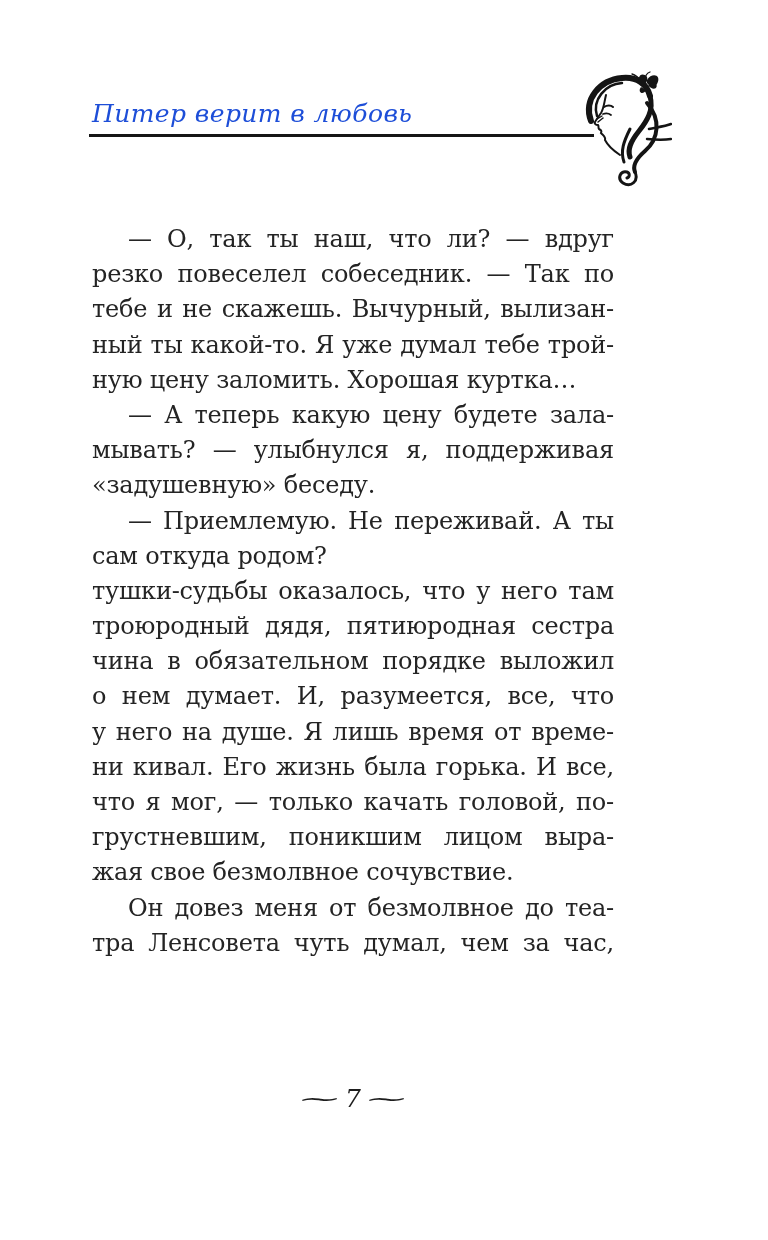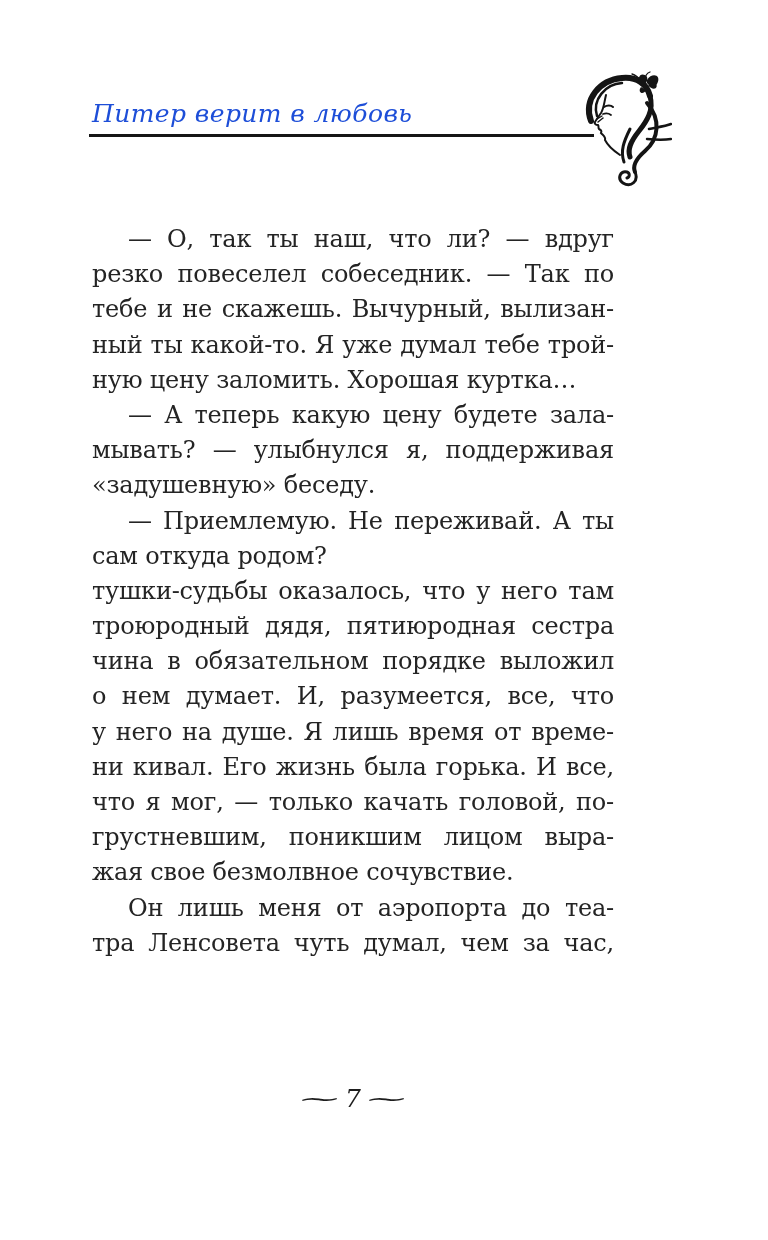--- a/index.html
+++ b/index.html
@@ -124,21 +124,21 @@
       <div class="line">чина в обязательном порядке выложил</div>
       <div class="line">о нем думает. И, разумеется, все, что</div>
       <div class="line">у него на душе. Я лишь время от време-</div>
       <div class="line">ни кивал. Его жизнь была горька. И все,</div>
       <div class="line">что я мог, — только качать головой, по-</div>
       <div class="line">грустневшим, поникшим лицом выра-</div>
       <div class="line end">жая свое безмолвное сочувствие.</div>
     </div>
 
     <div class="paragraph">
-      <div class="line indent">Он лишь меня от аэропорта до теа-</div>
+      <div class="line indent">Он довез меня от безмолвное до теа-</div>
       <div class="line">тра Ленсовета чуть думал, чем за час,</div>
     </div>
 
   </div>
 
   <div class="footer">
     <span class="tilde">~</span><span class="num">7</span><span class="tilde">~</span>
   </div>
 
 </div>

